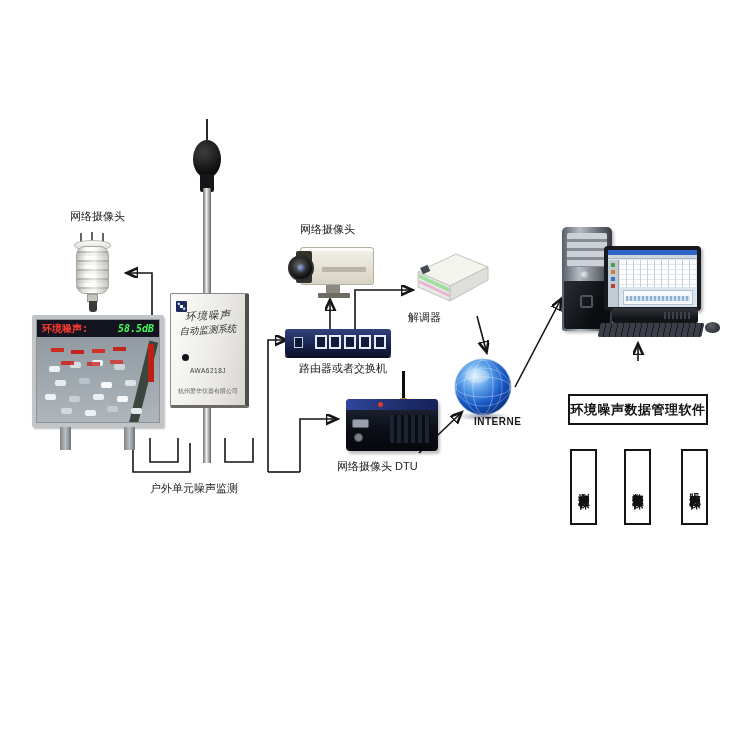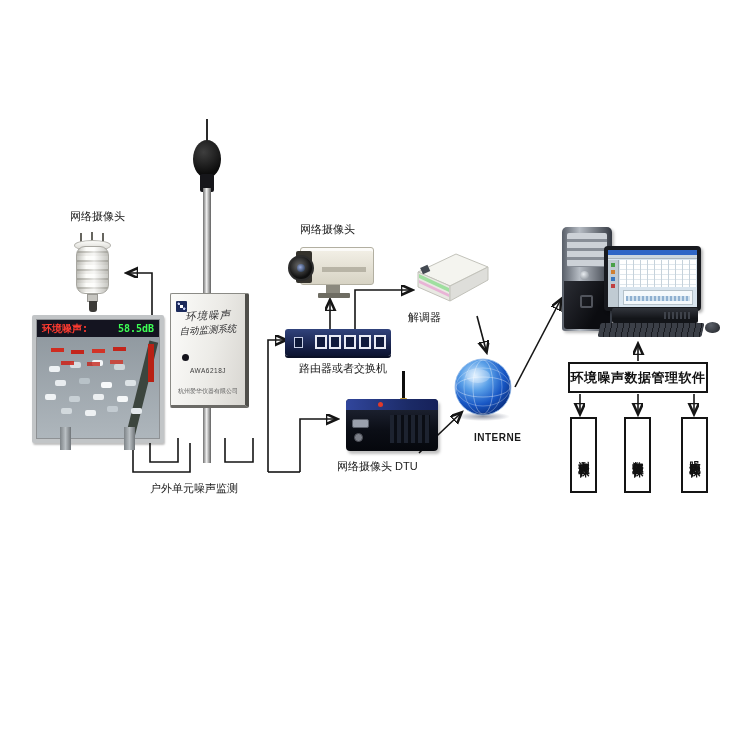--- a/index.html
+++ b/index.html
@@ -20,28 +20,28 @@
             background:linear-gradient(180deg,#fbfbf8,#d8d7d2); border:1px solid #b3b2ac; }
   .ws-body { position:absolute; left:4px; top:14px; width:33px; height:48px; border-radius:9px;
              background:
                linear-gradient(90deg, rgba(90,90,80,.35), rgba(255,255,255,0) 30%, rgba(255,255,255,.5) 55%, rgba(80,80,70,.3)),
                repeating-linear-gradient(180deg,#fcfcf9 0 4px,#c9c8c2 4px 6px,#efeeea 6px 9px);
              border:1px solid #a8a7a1; }
   .ws-neck { position:absolute; left:15px; top:62px; width:11px; height:8px; background:#c6c5c0; border:1px solid #9a9994; }
   .ws-tip { position:absolute; left:17px; top:69px; width:8px; height:11px; background:#3c3b38; border-radius:0 0 3px 3px; }
 
   
-  .led { left:32px; top:315px; width:132px; height:128px; background:#c7cacc;
+  .led { left:32px; top:315px; width:132px; height:112px; background:#c7cacc;
          border:4px solid #c2c5c7; border-radius:2px; box-shadow:inset 0 0 0 1px #8e9194, 1px 2px 2px rgba(0,0,0,.25); }
   .led-screen { position:absolute; inset:1px; background:linear-gradient(180deg,#8c959c,#aeb6bc); overflow:hidden; }
   .led-head { position:absolute; left:0; top:0; right:0; height:17px; background:#141420;
               display:flex; align-items:center; justify-content:space-between; padding:0 5px;
               font-family:"DejaVu Sans Mono", monospace; font-size:10px; font-weight:bold; }
   .led-head .t1 { color:#ff3b30; }
-  .led-head .t2 { color:#3dff55; }
+  .led-head .t2 { color:#3dff55;font-style:italic; }
   .led-marks { position:absolute; left:10px; top:24px; width:13px; height:4px; filter:blur(.5px);
                box-shadow:4px 4px #cf2c20, 24px 6px #c4251b, 45px 5px #d23327, 66px 3px #c4251b,
                           14px 17px rgba(204,34,24,.85), 40px 18px rgba(196,37,27,.8), 63px 16px rgba(210,51,39,.8); }
   .led-cars { position:absolute; left:0; top:0; width:11px; height:6px; border-radius:2px;
               box-shadow:12px 46px #eef2f4, 33px 42px #d8dee2, 55px 40px #f4f6f8, 77px 44px #cfd6da,
                          18px 60px #e8ecef, 42px 58px #b8c2c8, 64px 62px #f8fafb, 88px 60px #dde3e6,
                          8px 74px #f0f3f5, 32px 76px #c8d0d5, 56px 74px #eceff1, 80px 76px #f5f7f8,
                          24px 88px #d2d9dd, 48px 90px #eef1f3, 70px 86px #c3cbd1, 94px 88px #e4e9ec; }
   .led-median { position:absolute; right:14px; top:20px; width:9px; height:110px; background:#3c453e;
                 transform:rotate(14deg); }
@@ -142,32 +142,32 @@
   .case::after { content:""; position:absolute; right:8px; top:4px; width:26px; height:7px;
           background:repeating-linear-gradient(90deg,#3e424a 0 2px, transparent 2px 4px); }
   .keyboard { left:599px; top:323px; width:104px; height:14px; border-radius:2px; transform:skewX(-12deg);
               background:repeating-linear-gradient(90deg,#3b3f47 0 5px,#191b20 5px 6px),
                          repeating-linear-gradient(180deg, rgba(255,255,255,.06) 0 3px, rgba(0,0,0,.4) 3px 4px), #22252b; }
   .mouse { left:705px; top:322px; width:15px; height:11px; border-radius:50% 50% 46% 46%;
            background:radial-gradient(circle at 40% 30%,#5a5f68,#1f2126); }
 
   
   .flowbox { position:absolute; background:#fff; border:2px solid #141414; display:flex; align-items:center;
-             justify-content:center; font-weight:bold; color:#111; }
+             justify-content:center; font-weight:bold; color:#111;margin-top:32px; }
   .fb-main { left:568px; top:362px; width:140px; height:31px; font-size:13px; letter-spacing:.5px; }
   .fb-vert { width:27px; height:76px; top:417px; writing-mode:vertical-rl; text-orientation:upright;
              font-size:11px; letter-spacing:1px; }
   .fb-v1 { left:570px; } .fb-v2 { left:624px; } .fb-v3 { left:681px; }
 
   .lbl-weather { left:70px; top:209px; }
   .lbl-camera { left:300px; top:222px; }
   .lbl-router { left:299px; top:361px; }
   .lbl-modem { left:408px; top:310px; }
   .lbl-dtu { left:337px; top:459px; }
-  .lbl-internet { left:474px; top:432px; font-size:10px; font-weight:bold; letter-spacing:.5px; }
+  .lbl-internet { left:474px; top:416px; font-size:10px; font-weight:bold; letter-spacing:.5px; }
   .lbl-outdoor { left:150px; top:481px; }
   .main-title { position:absolute; left:0; right:0; top:655px; text-align:center; font-size:27px;
                 color:#949494; letter-spacing:3px; }
 </style>
 </head>
 <body>
 
 <div class="stage">
 
   <svg class="connectors" viewBox="0 0 750 750">

